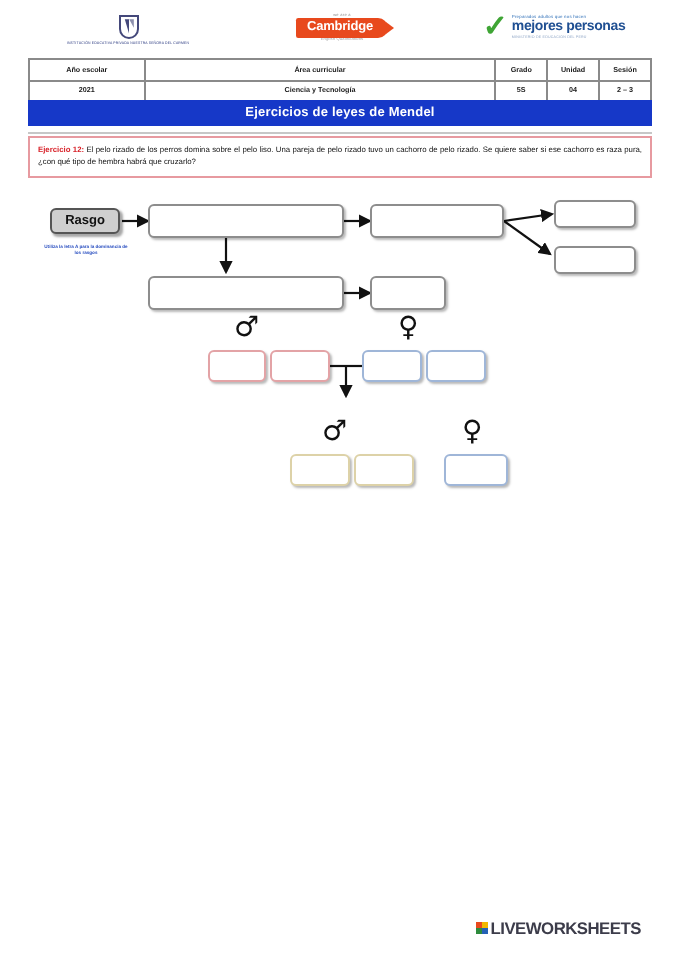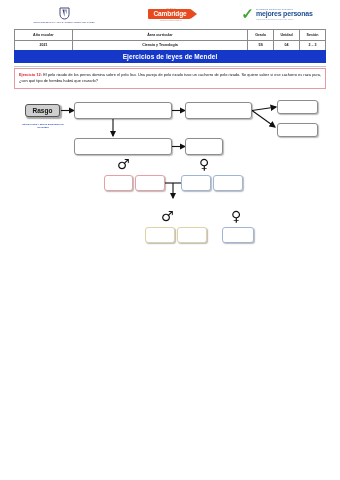--- a/index.html
+++ b/index.html
@@ -288,14 +288,23 @@
     <div class="box bbox" style="left:213px; top:175px; width:30px; height:16px;"></div>
 
     <div class="sym" style="left:161px; top:209px;">♂</div>
     <div class="box tbox" style="left:145px; top:227px; width:30px; height:16px;"></div>
     <div class="box tbox" style="left:177px; top:227px; width:30px; height:16px;"></div>
 
     <div class="sym" style="left:231px; top:209px;">♀</div>
     <div class="box bbox" style="left:222px; top:227px; width:32px; height:16px;"></div>
   </div>
 
+  <div class="watermark">
+    <span class="wm-blocks">
+      <i style="background:#e8491d"></i>
+        <i style="background:#f2b800"></i>
+      <i style="background:#2e8b3d"></i>
+        <i style="background:#2461b5"></i>
+    </span>
+    <span class="wm-text">LIVEWORKSHEETS</span>
+  </div>
 
 </div>
 
 </body></html>

